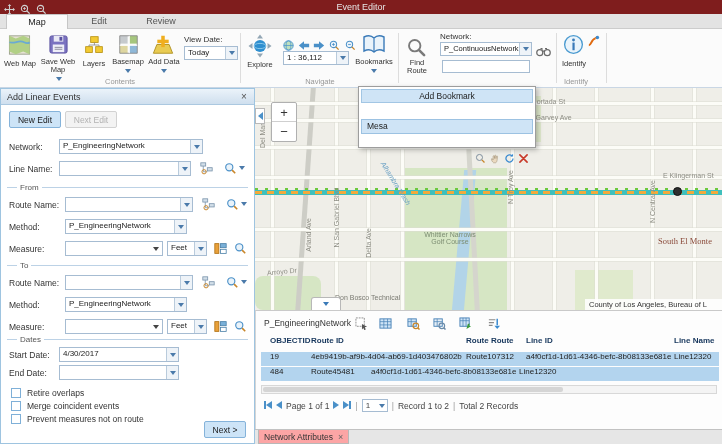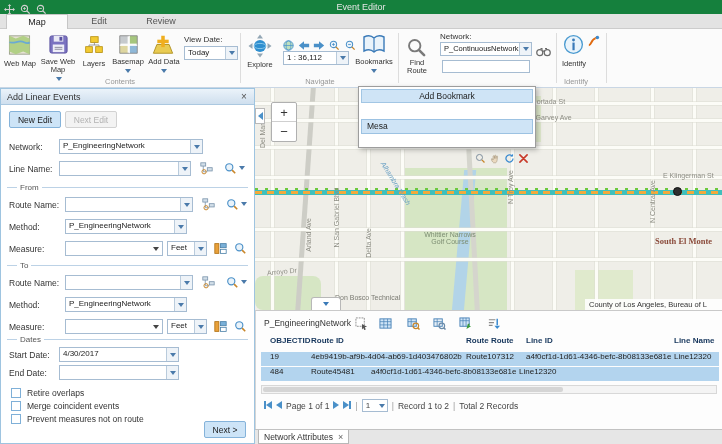--- a/index.html
+++ b/index.html
@@ -1,20 +1,20 @@
 <!DOCTYPE html>
 <html><head>
 <meta charset="utf-8">
 <style>
   *{margin:0;padding:0;box-sizing:border-box}
   body{font-family:"Liberation Sans",sans-serif;background:#fff}
   .screen{position:relative;width:722px;height:444px;background:#fff;overflow:hidden;font-family:"Liberation Sans",sans-serif}
   .abs{position:absolute}
   
-  .titlebar{position:absolute;left:0;top:0;right:0;height:14px;background:#15803d}
+  .titlebar{position:absolute;left:0;top:0;right:0;height:14px;background:#7f1d1d}
   .titlebar .title{position:absolute;left:0;right:0;top:0;text-align:center;color:#e6e6e6;font-size:9px;line-height:14px}
   .tb-ic{position:absolute;top:1px;width:12px;height:12px}
   
   .tabstrip{position:absolute;top:14px;left:0;right:0;height:15px;background:#e3e3e3;border-bottom:1px solid #cccccc}
   .tab{position:absolute;top:0;height:15px;width:62px;text-align:center;font-size:9px;line-height:15px;color:#555}
   .tab.active{background:#fbfbfb;border:1px solid #c6c6c6;border-bottom:none;color:#222}
   
   .ribbon{position:absolute;top:29px;left:0;right:0;height:59px;background:#fbfbfb;border-bottom:1px solid #c9d6e4}
   .vsep{position:absolute;top:4px;bottom:4px;width:1px;background:#ddd}
   .rlabel{position:absolute;text-align:center;font-size:7.5px;color:#333;line-height:8px}
@@ -48,21 +48,21 @@
   .tablearea{position:absolute;left:255px;top:310px;width:467px;height:119px;background:#fdfdfd;border-left:1px solid #d5d5d5;border-top:1px solid #c9c9c9}
   .trow{position:absolute;left:5px;width:458px;height:14px;display:flex;font-size:8px;color:#222}
   .trow.hd{color:#16365c;font-weight:bold}
   .trow.sel{background:#b3d4ee}
   .c1{width:50px;padding-left:9px}.c2{width:155px}.c3{width:60px}.c4{width:148px}.c5{width:45px}
   .pgtri{display:inline-block;width:0;height:0;border-top:4px solid transparent;border-bottom:4px solid transparent}
   .pgtri.l{border-right:6px solid #4a90c8}.pgtri.r{border-left:6px solid #4a90c8}
   .pgbar{display:inline-block;width:2px;height:8px;background:#4a90c8}
   .pager{position:absolute;left:8px;top:88px;display:flex;align-items:center;gap:4px;font-size:8.5px;color:#444}
   .bottomtabs{position:absolute;left:255px;top:429px;right:0;height:15px;background:#e6e6e6;border-top:1px solid #c2c2c2}
-  .btab{position:absolute;left:3px;top:0;height:14px;background:#ffffff;border:1px solid #b8b8b8;border-top:none;display:flex;align-items:center;padding:0 5px;gap:5px;font-size:8.5px;color:#333}
+  .btab{position:absolute;left:3px;top:0;height:14px;background:#fca5a5;border:1px solid #b8b8b8;border-top:none;display:flex;align-items:center;padding:0 5px;gap:5px;font-size:8.5px;color:#333}
   
   .popup{position:absolute;left:358px;top:86px;width:178px;height:62px;background:#fff;border:1px solid #9d9d9d;box-shadow:2px 2px 5px rgba(0,0,0,.25);z-index:60}
   .pop-btn{position:absolute;left:2px;right:2px;top:2px;height:14px;background:#cfe4f6;border:1px solid #a2c6e4;text-align:center;font-size:8.5px;line-height:12px;color:#222}
   .pop-item{position:absolute;left:2px;right:2px;height:13px;font-size:8.5px;line-height:13px;padding-left:5px;color:#222}
   .pop-item.sel{background:#cfe4f6;border:1px solid #9cc2e2;height:15px;line-height:13px;display:flex;align-items:center}
   .pop-ics{position:absolute;right:4px;top:1px;display:flex;gap:4px;align-items:center}
 </style>
 </head>
 <body>
 
@@ -488,21 +488,21 @@
     <span class="vlabel" style="left:4px;top:22px">Del Mar Ave</span>
     <span class="vlabel" style="left:218px;top:2px">San Gabriel Blvd</span>
     <span class="vlabel" style="left:78px;top:100px">N San Gabriel Blvd</span>
     <span class="vlabel" style="left:50px;top:130px">Arland Ave</span>
     <span class="vlabel" style="left:110px;top:140px">Delta Ave</span>
     <span class="vlabel" style="left:252px;top:82px">N Troy Ave</span>
     <span class="vlabel" style="left:394px;top:92px">N Central Ave</span>
     <span class="mlabel" style="left:408px;top:84px">E Klingerman St</span>
     <span class="mlabel" style="left:12px;top:180px;transform:rotate(-6deg)">Arroyo Dr</span>
     <span class="mlabel" style="left:163px;top:143px;width:64px;white-space:normal;text-align:center;color:#7c8d72">Whittier Narrows Golf Course</span>
-    <span class="mlabel" style="left:400px;top:148px;width:60px;white-space:normal;font-family:'Liberation Serif',serif;font-size:8.5px;font-weight:bold;color:#8a4a3a">South El Monte</span>
+    <span class="mlabel" style="left:400px;top:148px;width:60px;white-space:normal;text-align:center;font-family:'Liberation Serif',serif;font-size:8.5px;font-weight:normal;color:#8a4a3a">South El Monte</span>
     <span class="mlabel" style="left:116px;top:92px;transform:rotate(58deg);color:#6aa0c4;font-style:italic">Alhambra Wash</span>
     <span class="mlabel" style="left:80px;top:206px;color:#7a7a72">Don Bosco Technical</span>
 
     <div class="abs" style="left:330px;top:211px;right:0;height:11px;background:rgba(255,255,255,.85);font-size:7.5px;color:#333;line-height:11px;padding-left:4px;white-space:nowrap;overflow:hidden">County of Los Angeles, Bureau of L</div>
 
     <div class="zoomctl">
       <div style="border-bottom:1px solid #cfcfcf">+</div>
       <div>−</div>
     </div>
     <div class="abs" style="left:0;top:20px;width:10px;height:16px;background:#fff;border:1px solid #b8b8b8;display:flex;align-items:center;justify-content:center">

